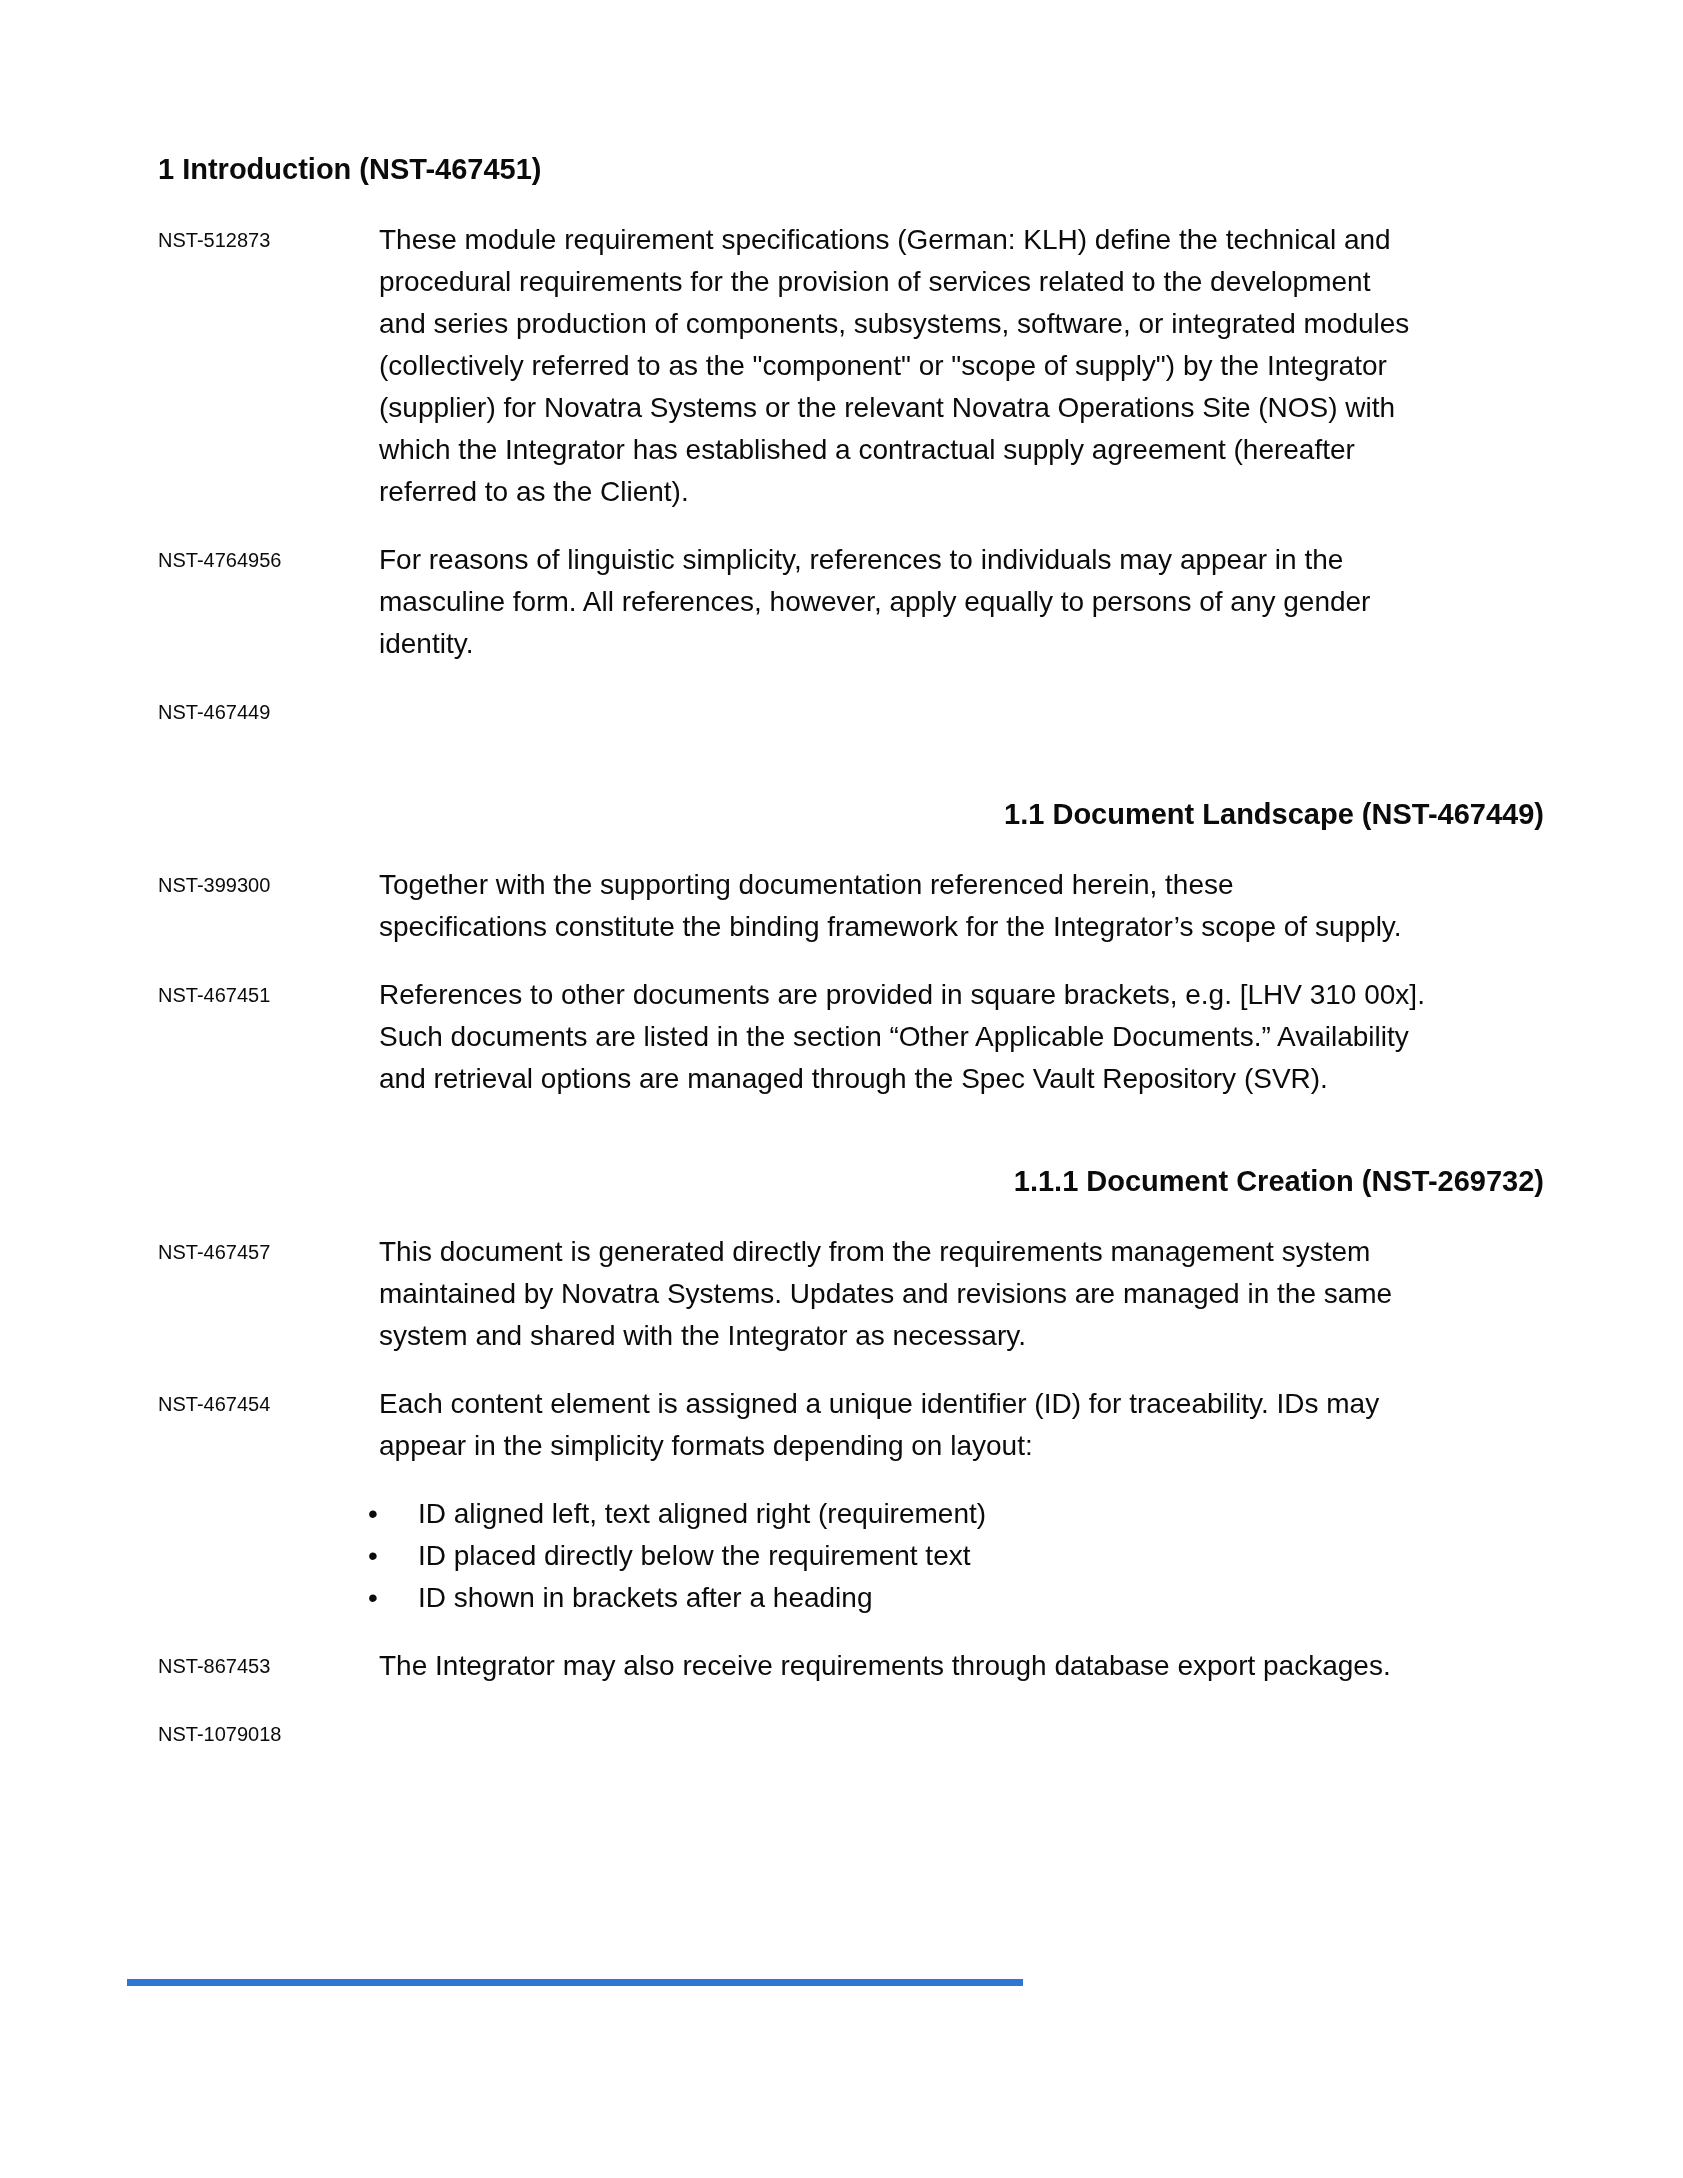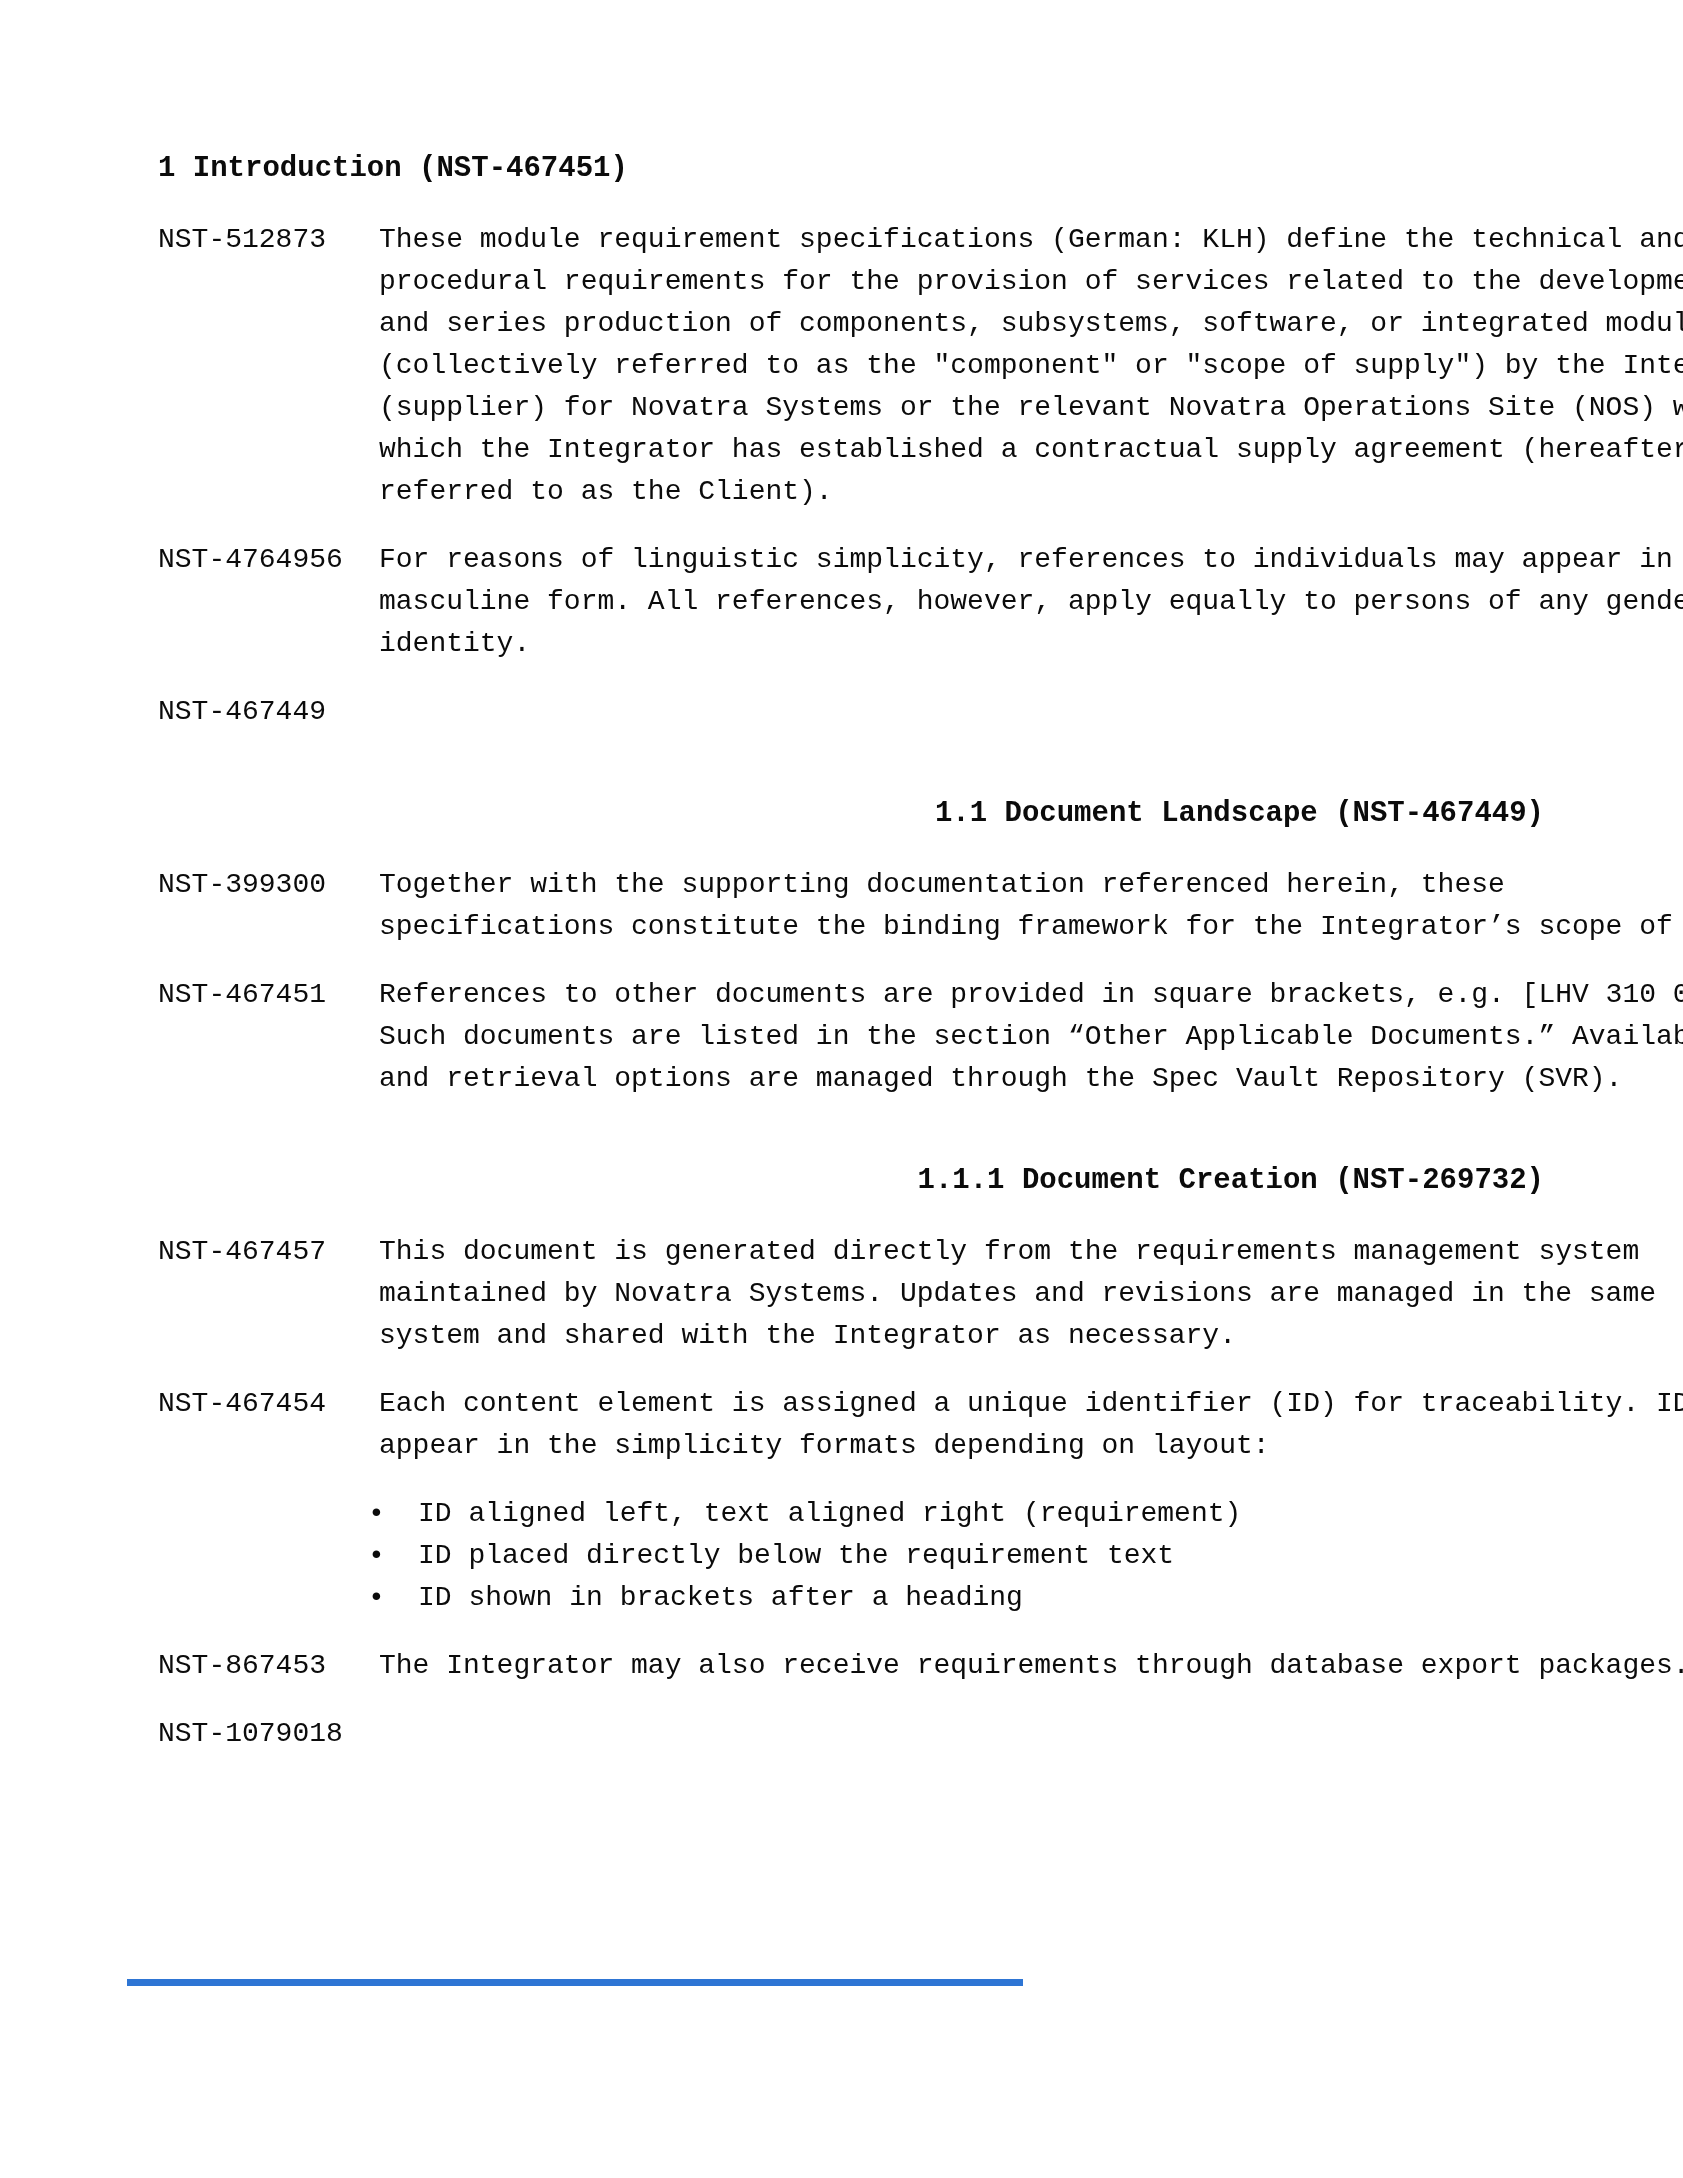--- a/index.html
+++ b/index.html
@@ -6,21 +6,21 @@
     margin: 0;
     padding: 0;
     background: #ffffff;
   }
   .page {
     position: relative;
     width: 1683px;
     height: 1986px;
     background: #ffffff;
     overflow: hidden;
-    font-family: Liberation Mono, monospace;
+    font-family: Liberation Sans, sans-serif;
     color: #0b0b0b;
   }
   .doc {
     position: absolute;
     left: 158px;
     top: 149px;
     width: 1386px;
   }
   .sec-heading {
     font-size: 29px;
@@ -34,21 +34,21 @@
     text-align: right;
   }
   .req {
     display: flex;
     align-items: flex-start;
     margin-bottom: 26px;
   }
   .req-id {
     width: 206px;
     flex: 0 0 206px;
-    font-size: 28px;
+    font-size: 20px;
     line-height: 42px;
     white-space: pre;
   }
   .req-text {
     font-size: 28px;
     line-height: 42px;
     white-space: pre;
     margin-left: 15px;
   }
   .bullets {

